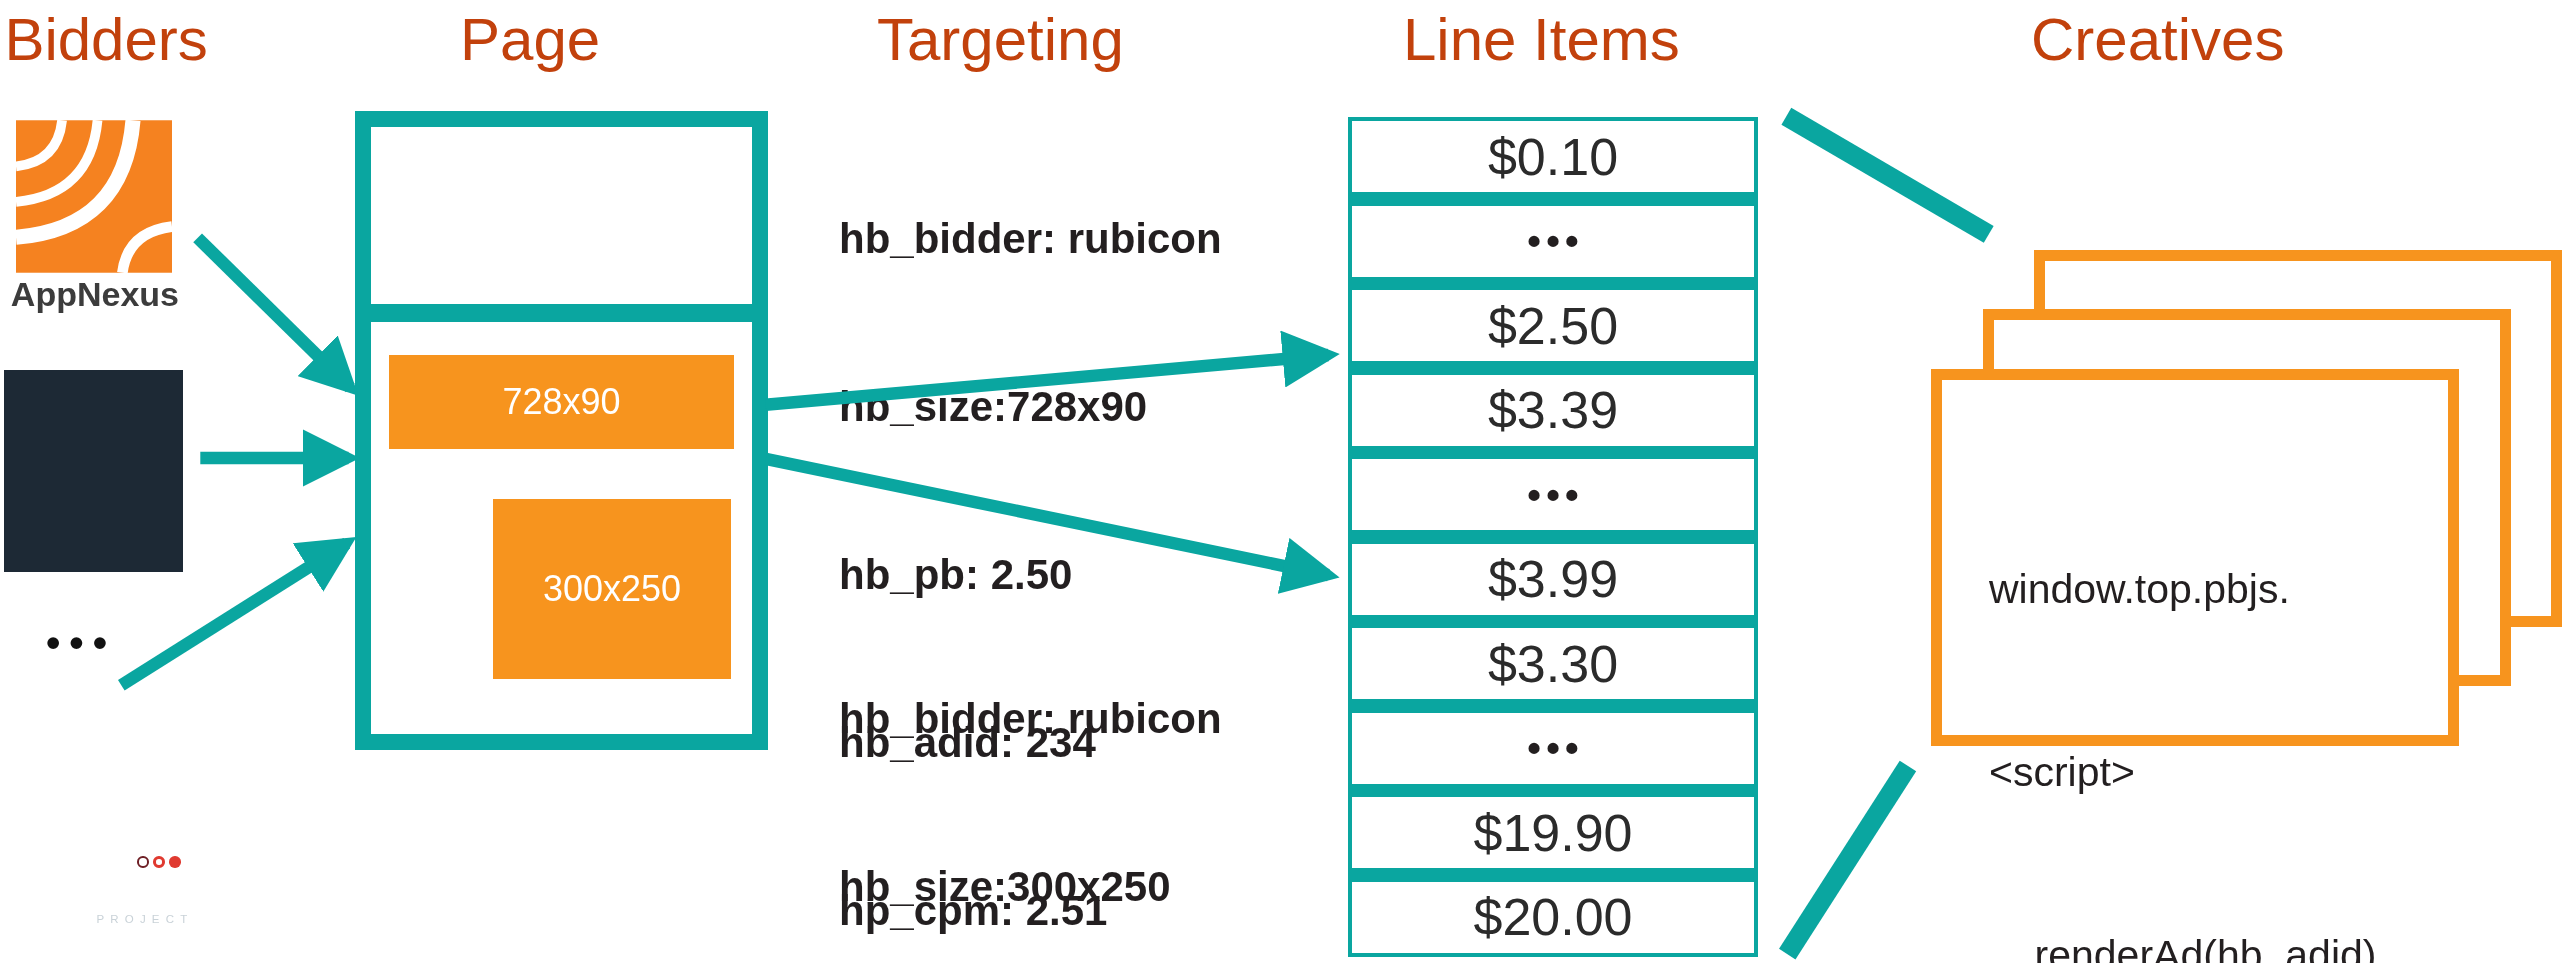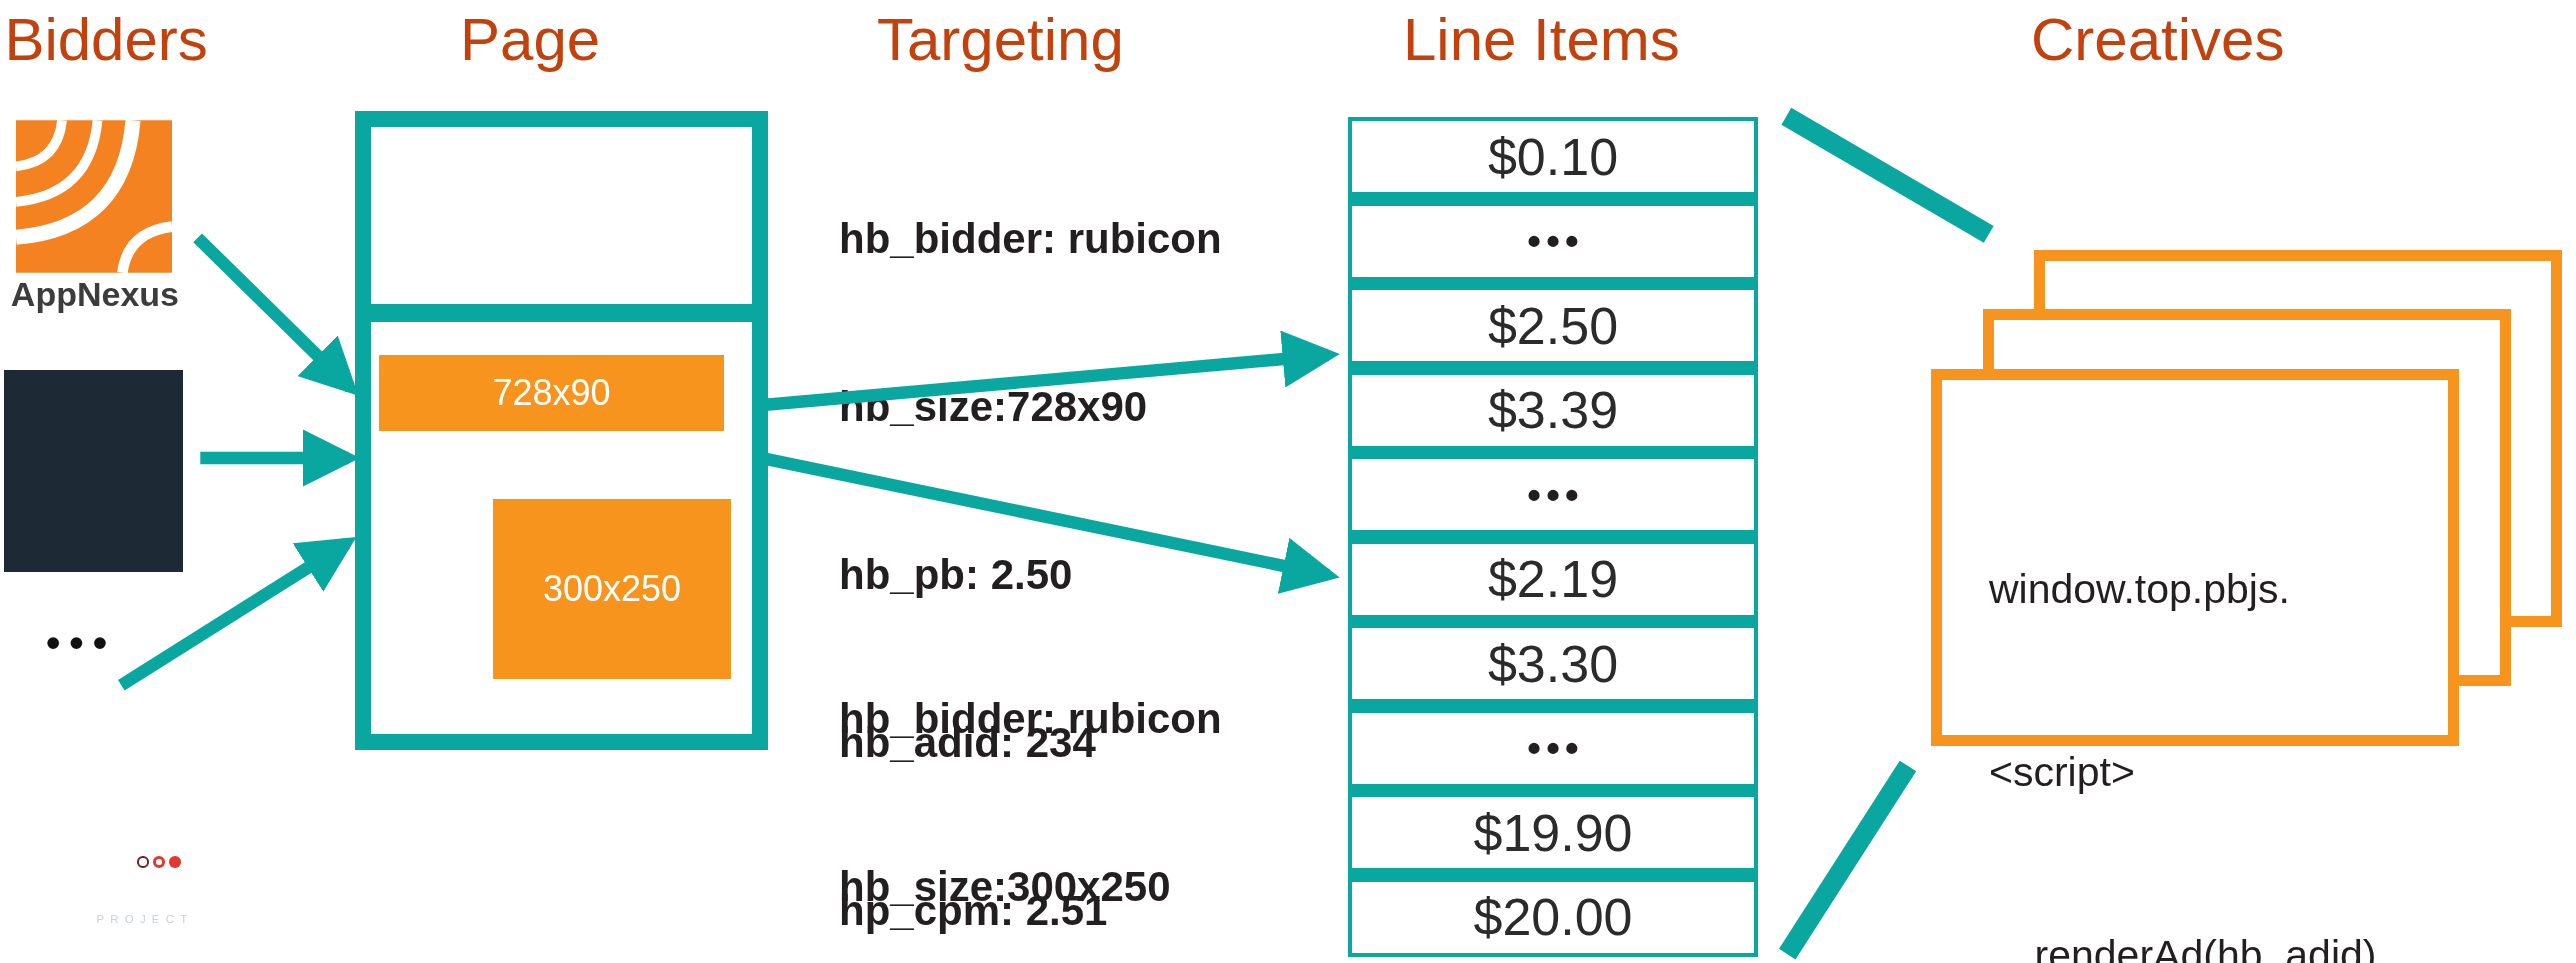--- a/index.html
+++ b/index.html
@@ -28,21 +28,21 @@
   .bidders-ellipsis { position:absolute; left:46px; top:620px; font-size:41px; font-weight:bold;
     letter-spacing:9px; color:#111; }
 
   
   .page-box { position:absolute; left:355px; top:111px; width:413px; height:639px;
     box-sizing:border-box; border:16px solid var(--teal,#0AA6A0); background:#fff; }
   .page-divider { position:absolute; left:-0.9px; top:177px; width:383px; height:18px;
     background:var(--teal,#0AA6A0); }
   .slot { position:absolute; background:var(--orange,#F7941E); color:#fff;
     display:flex; align-items:center; justify-content:center; font-size:36px; }
-  .slot-728 { left:8px; top:228px; width:345px; height:76px; }
+  .slot-728 { left:18px; top:228px; width:345px; height:94px; }
   .slot-300 { left:122px; top:372px; width:238px; height:180px; }
 
   
   .targeting { position:absolute; left:839px; font-size:42px; font-weight:bold;
     color:#231f20; line-height:56px; white-space:pre; }
   .targeting.t1 { top:99px; }
   .targeting.t2 { top:579px; }
 
   
   .li-table { position:absolute; left:1348px; top:117px; width:410px; height:840px;
@@ -117,21 +117,21 @@
     
     
   </div>
 
   <div class="li-table">
     <div class="trow">$0.10</div>
     <div class="trow dots">•••</div>
     <div class="trow">$2.50</div>
     <div class="trow">$3.39</div>
     <div class="trow dots">•••</div>
-    <div class="trow">$2.19</div>
+    <div class="trow">$3.99</div>
     <div class="trow">$3.30</div>
     <div class="trow dots">•••</div>
     <div class="trow">$19.90</div>
     <div class="trow">$20.00</div>
   </div>
 
   <div class="card back"></div>
   <div class="card mid"></div>
   <div class="card front"></div>
   <div class="script-block">

